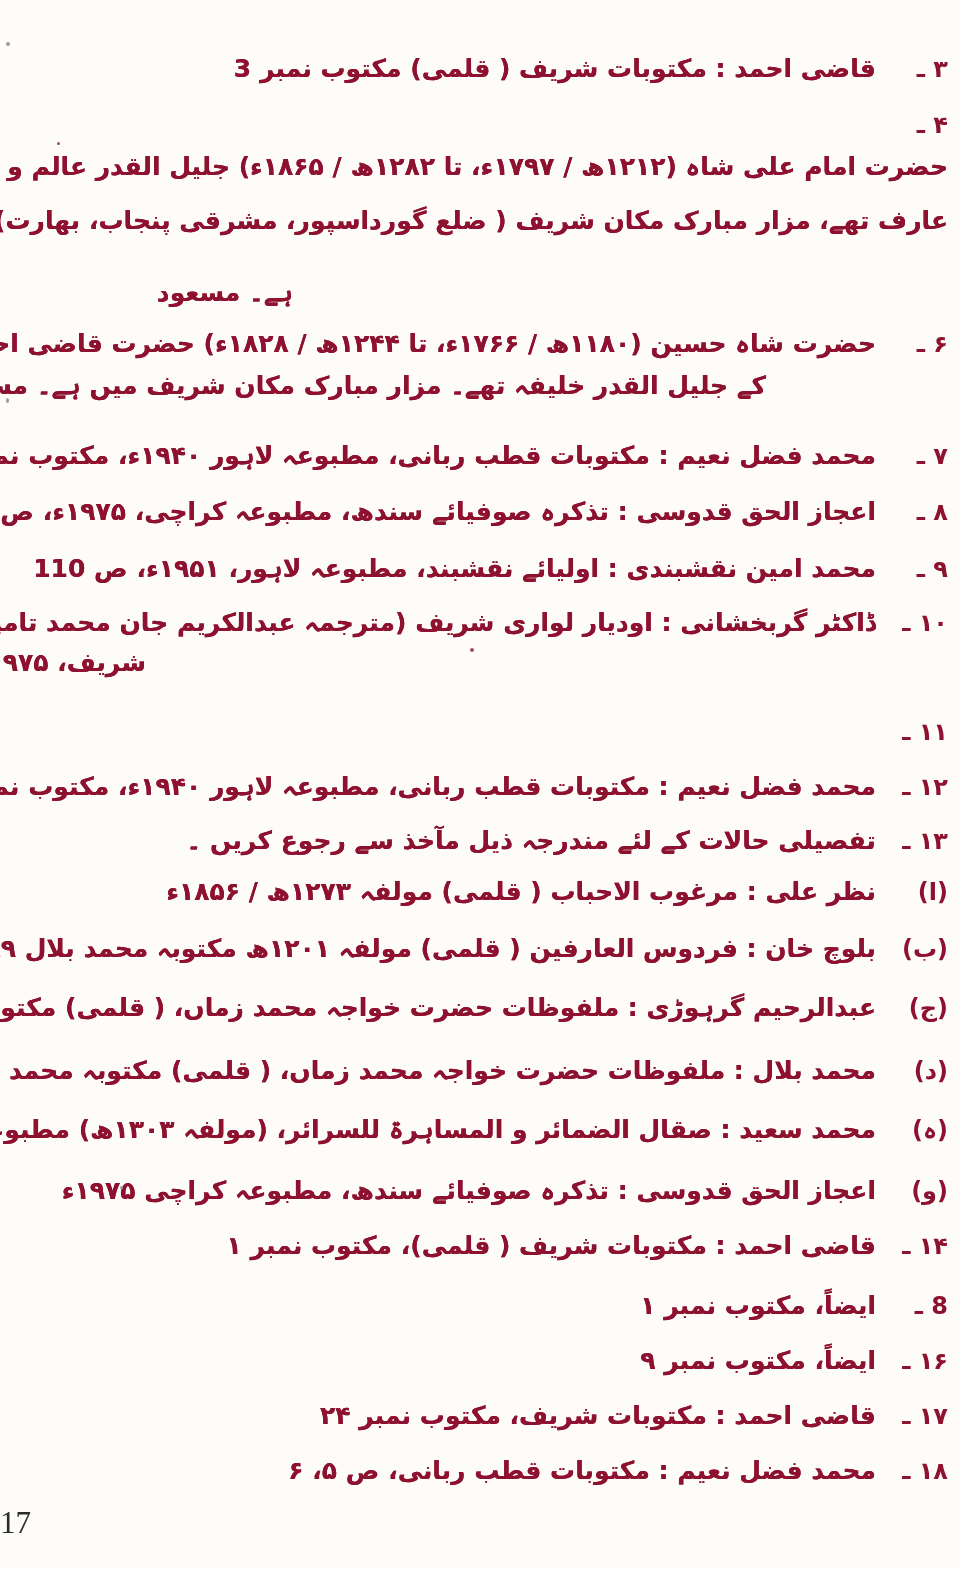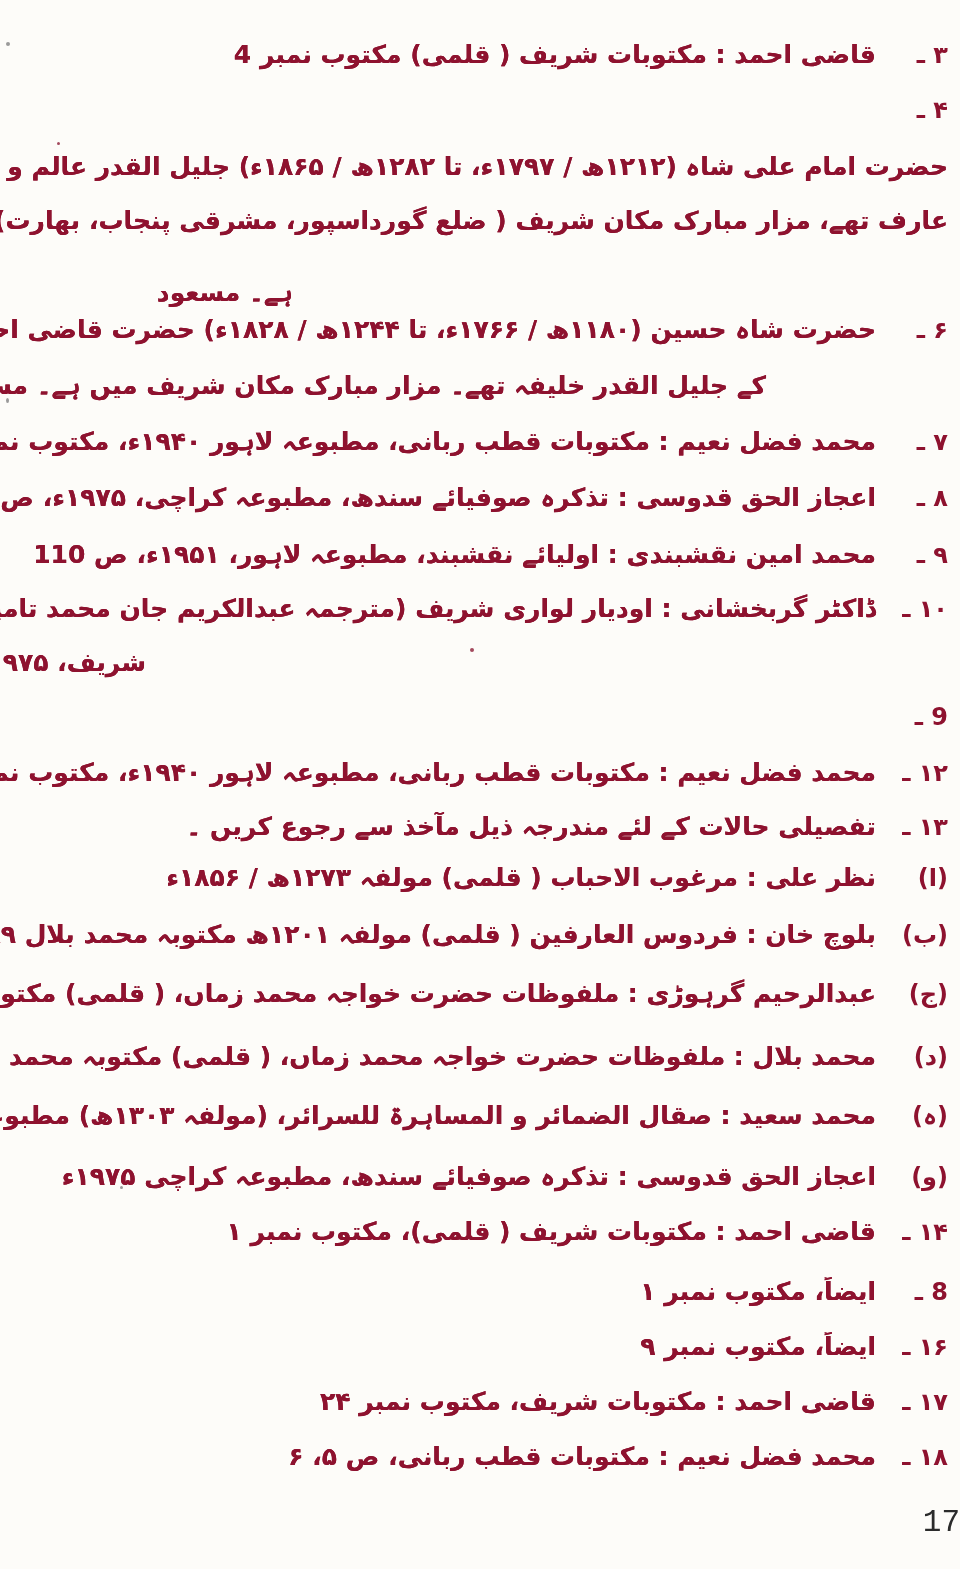--- a/index.html
+++ b/index.html
@@ -22,53 +22,54 @@
     height:48px;
     white-space:nowrap;
     overflow:hidden;
   }
   .ref-row .marker{
     flex:0 0 72px;
     text-align:right;
     font-size:24px;
     font-weight:bold;
     color:#8e122f;
+    margin-top:15px;
   }
   .ref-row.full .marker{flex:0 0 0px;overflow:hidden;}
   .ref-row .entry-text{
     flex:1 1 auto;
     text-align:right;
     font-size:25px;
     font-weight:bold;
     color:#8e122f;
     letter-spacing:0px;
     text-shadow:0 0 .4px #8e122f;
   }
   #page-number{
     position:absolute;
     top:1505px;left:0;right:0;
-    text-align:right;
-    font-family:Liberation Mono, monospace;
+    text-align:left;
+    font-family:Liberation Serif, serif;
     font-size:31px;
     color:#2b2b2b;
     direction:ltr;
   }
   .speck{position:absolute;border-radius:50%;}
   .speck.gray{background:#9a9a9a;}
   .speck.red{background:#a34a5e;}
 </style>
 </head>
 <body>
 
 <div id="scan-page">
 
   <div id="rows-host">
       <div class="ref-row" style="top: 40px;">
       <span class="marker">۳ ـ</span>
-      <span class="entry-text">قاضی احمد : مکتوبات شریف ( قلمی) مکتوب نمبر 4</span>
+      <span class="entry-text">قاضی احمد : مکتوبات شریف ( قلمی) مکتوب نمبر 3</span>
     </div>
       <div class="ref-row" style="top: 96px;">
       <span class="marker">۴ ـ</span>
     </div>
       <div class="ref-row full" style="top: 152px;">
       <span class="marker"></span>
       <span class="entry-text">حضرت امام علی شاہ (۱۲۱۲ھ / ۱۷۹۷ء، تا ۱۲۸۲ھ / ۱۸۶۵ء) جلیل القدر عالم و</span>
     </div>
       <div class="ref-row full" style="top: 206px;">
       <span class="marker"></span>
@@ -100,21 +101,21 @@
     </div>
       <div class="ref-row" style="top: 594px;">
       <span class="marker">۱۰ ـ</span>
       <span class="entry-text">ڈاکٹر گربخشانی : اودیار لواری شریف (مترجمہ عبدالکریم جان محمد تامپور)، شائع کردہ لواری</span>
     </div>
       <div class="ref-row" style="top: 648px;">
       <span class="marker"></span>
       <span class="entry-text" style="padding-right: 730px;">شریف، ۱۹۷۵ء</span>
     </div>
       <div class="ref-row" style="top: 703px;">
-      <span class="marker">9 ـ</span>
+      <span class="marker">۱۱ ـ</span>
     </div>
       <div class="ref-row" style="top: 758px;">
       <span class="marker">۱۲ ـ</span>
       <span class="entry-text">محمد فضل نعیم : مکتوبات قطب ربانی، مطبوعہ لاہور ۱۹۴۰ء، مکتوب نمبر ۱، ص ۵</span>
     </div>
       <div class="ref-row" style="top: 812px;">
       <span class="marker">۱۳ ـ</span>
       <span class="entry-text">تفصیلی حالات کے لئے مندرجہ ذیل مآخذ سے رجوع کریں ۔</span>
     </div>
       <div class="ref-row" style="top: 863px;">

